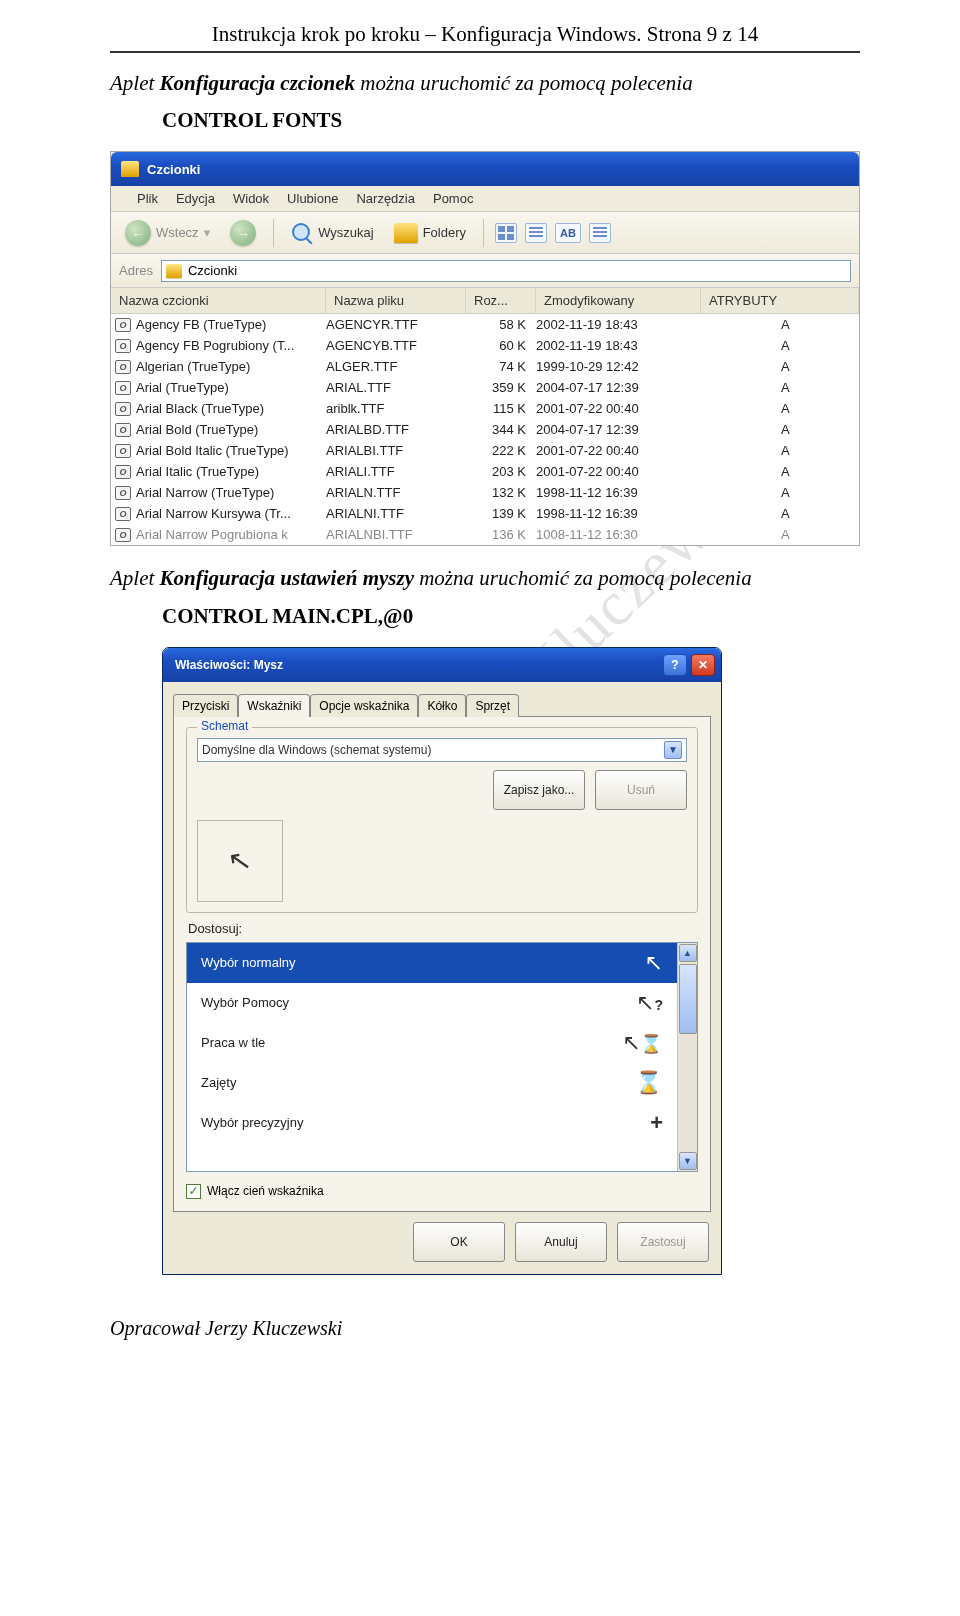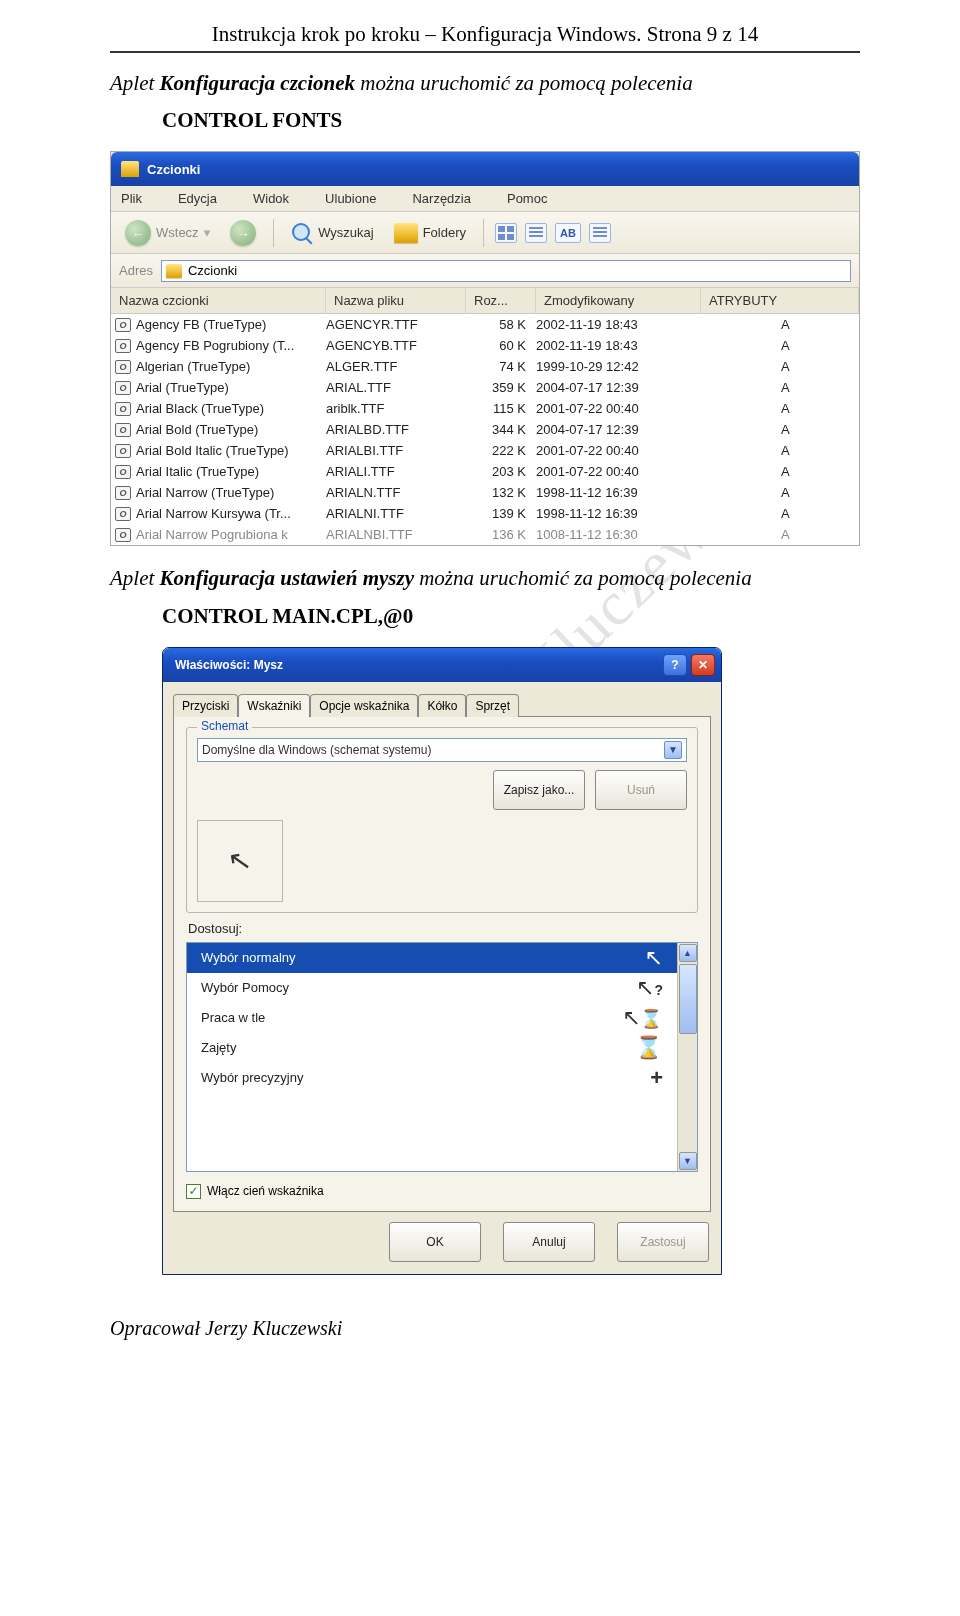--- a/index.html
+++ b/index.html
@@ -61,22 +61,22 @@
   .title-bar .folder-ico {
     width: 18px; height: 16px;
     background: linear-gradient(#ffe680, #e0a000);
     border-radius: 2px 2px 0 0;
     position: relative;
   }
   .menubar {
     background: #efecde;
     border-bottom: 1px solid #ccc;
     display: flex;
-    gap: 36px;
-    padding: 5px 10px;
+    gap: 18px;
+    padding: 5px 26px;
     color: #333;
   }
   .toolbar {
     background: linear-gradient(#f8f6ee, #efeadb);
     border-bottom: 1px solid #ccc;
     display: flex;
     align-items: center;
     gap: 8px;
     padding: 5px 8px;
     height: 42px;
@@ -256,21 +256,21 @@
   }
   .cursor-ptr {
     font-size:28px; color:#333; transform: rotate(-10deg);
   }
   .listbox {
     border:1px solid #7f9db9; background:#fff;
     height: 230px; display:flex;
   }
   .list-inner { flex:1; }
   .list-row {
-    height:30px; display:flex; align-items:center; justify-content:space-between;
+    height:40px; display:flex; align-items:center; justify-content:space-between;
     padding: 0 14px; font-size:13px; color:#222;
     border-bottom: 0;
   }
   .list-row.sel {
     background:#154db0; color:#fff;
   }
   .list-row .ic { font-size:22px; color:#333; }
   .list-row.sel .ic { color:#fff; }
   .hourglass { font-size:18px; }
   .crosshair { font-size:20px; font-weight:bold; }
@@ -289,21 +289,21 @@
   }
   .sb-space { flex:1; }
   .chk-row { display:flex; align-items:center; justify-content:space-between; margin-top:12px; }
   .chk-left { display:flex; align-items:center; gap:6px; }
   .chk {
     width:15px; height:15px; border:1px solid #4e7d3a; background:#fff;
     display:flex; align-items:center; justify-content:center;
     color:#2f8a2f; font-size:12px; line-height:1;
   }
   .bottom-btns {
-    display:flex; gap:22px; justify-content:flex-end;
+    display:flex; gap:10px; justify-content:flex-end;
     padding: 10px 2px 12px 2px;
   }
   .footer {
     font-style: italic;
     font-size: 20px;
     margin-top: 42px;
   }
   .watermark {
     position:absolute;
     top: 640px; left: 240px;

